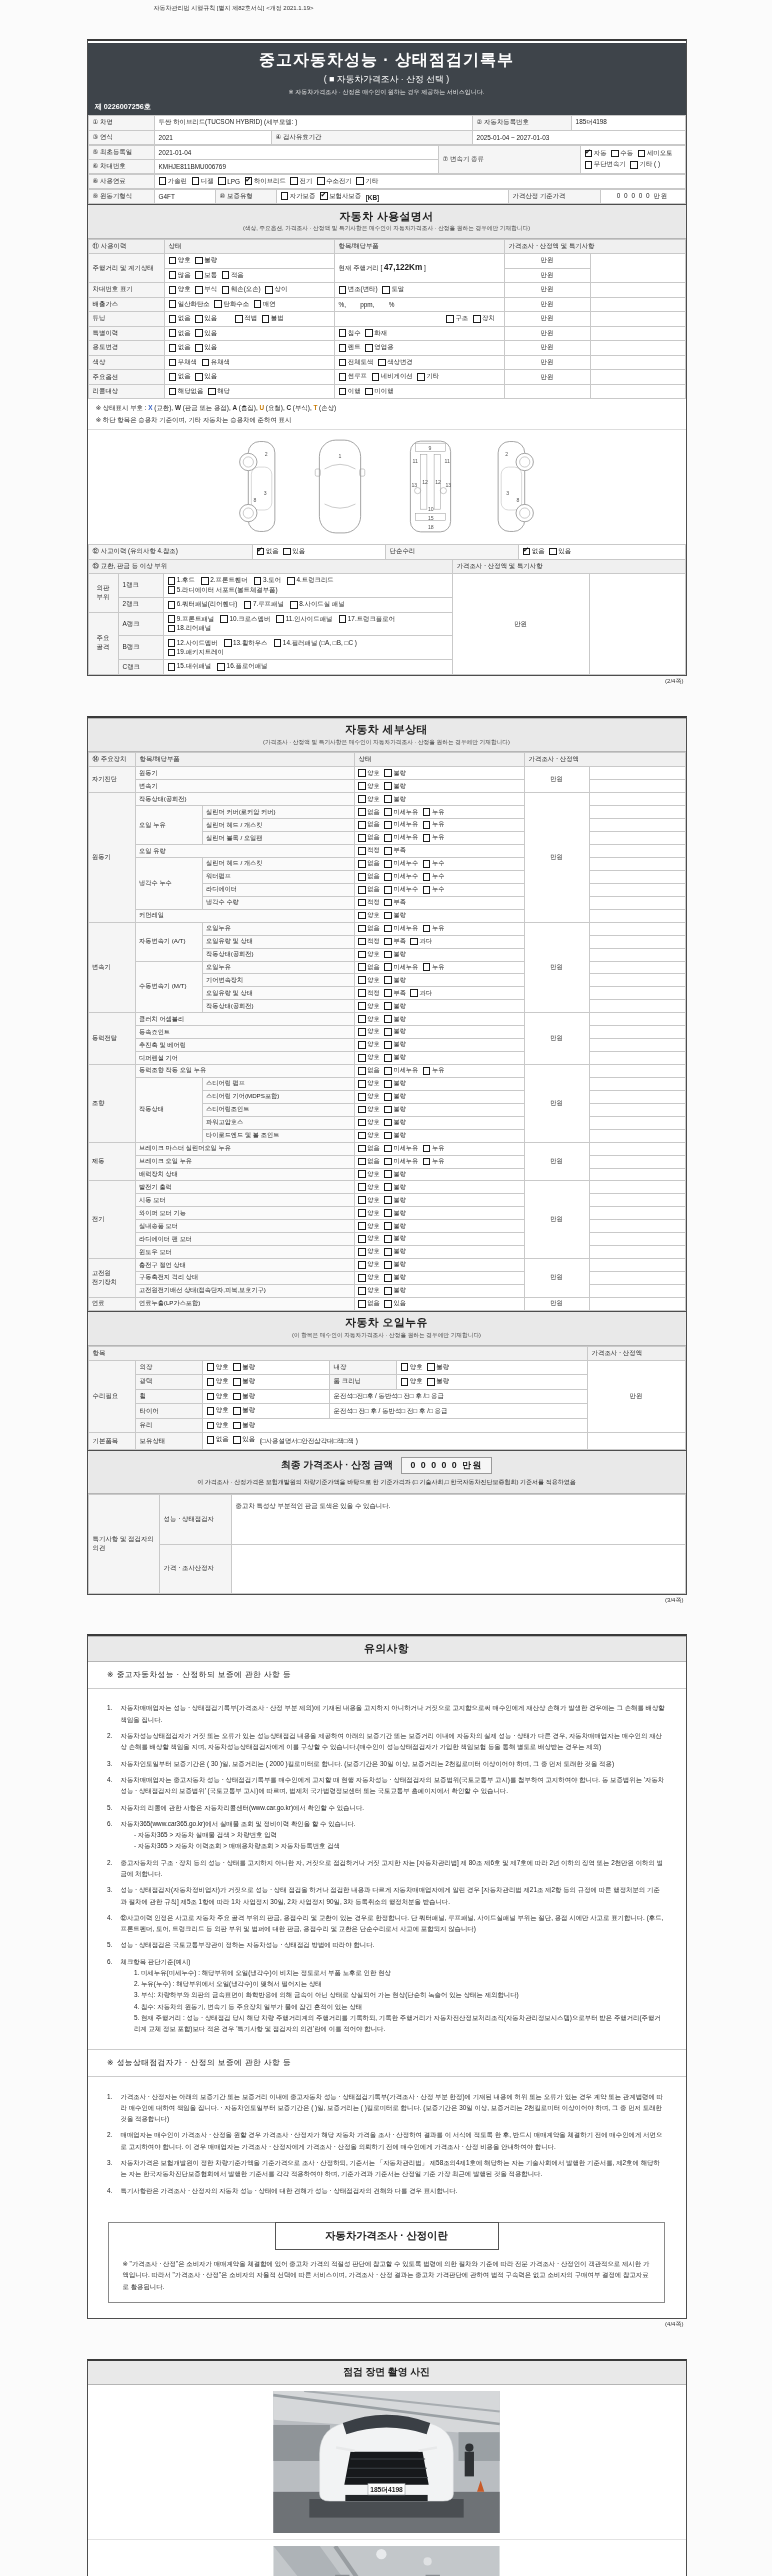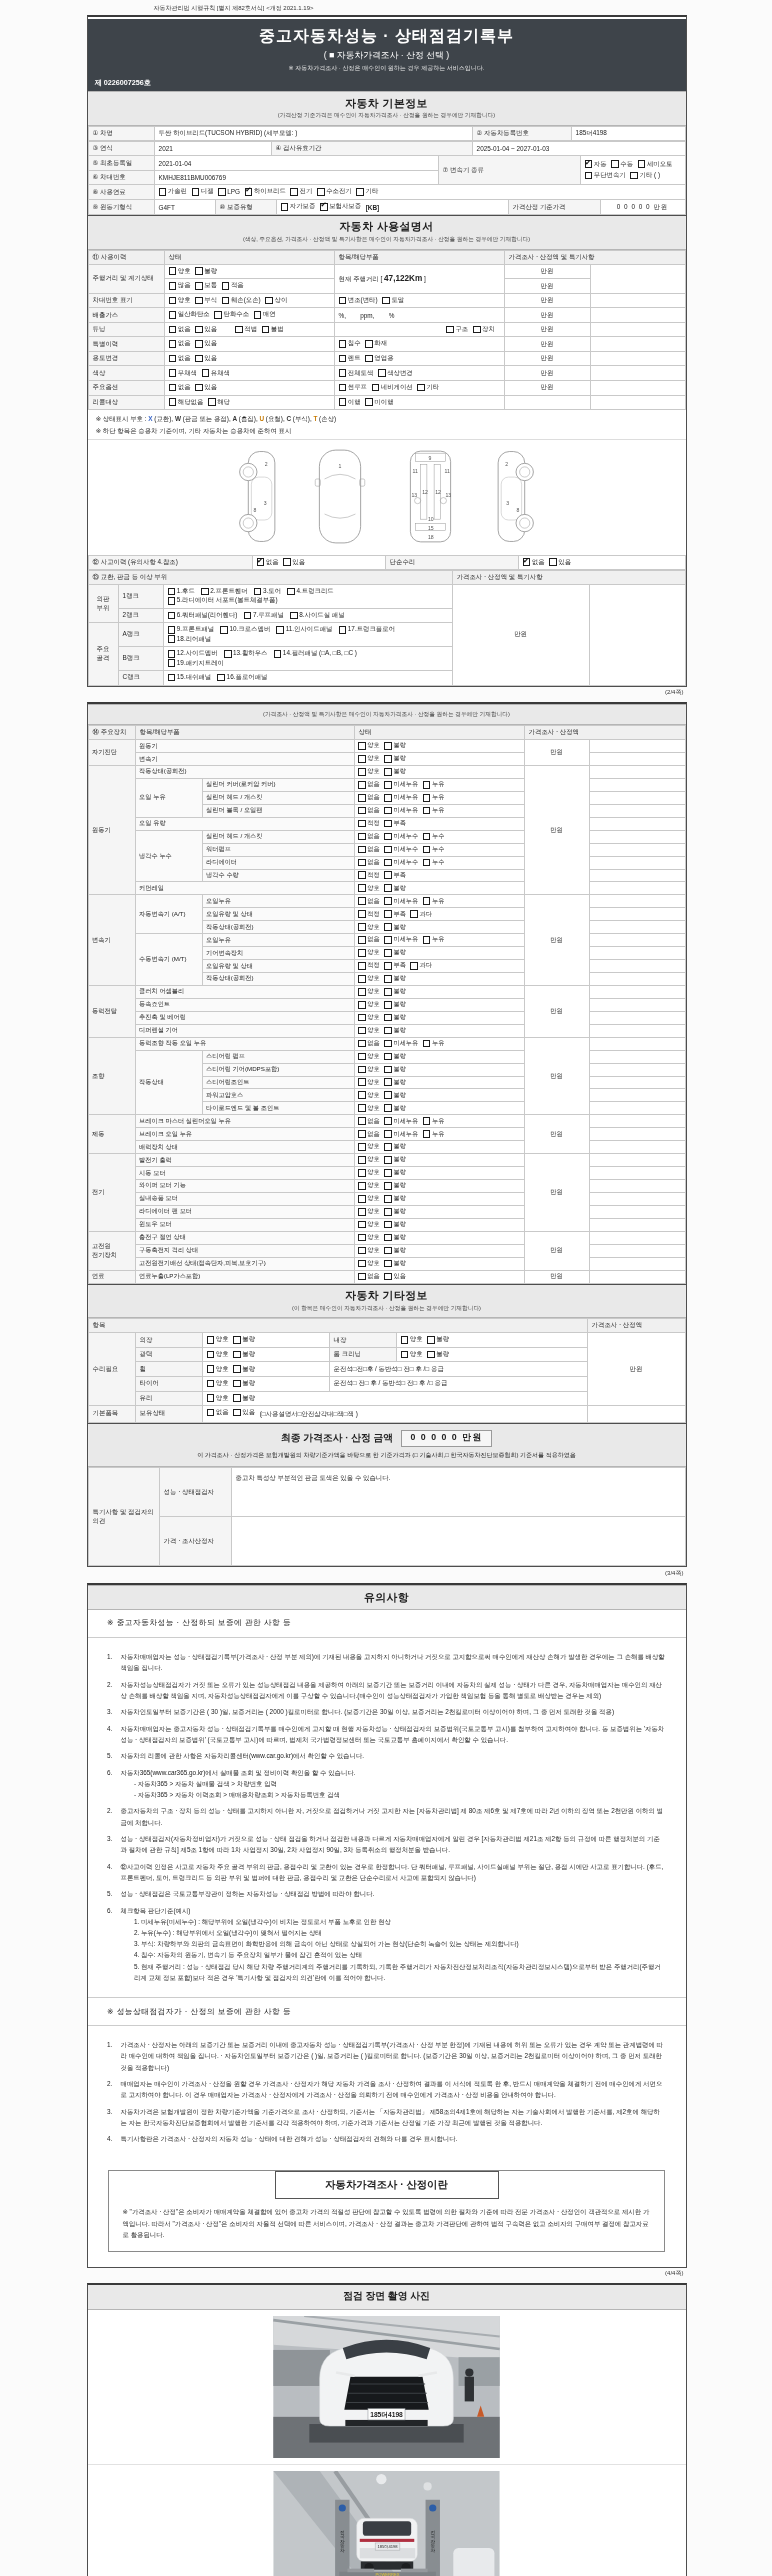--- a/index.html
+++ b/index.html
@@ -1,19 +1,19 @@
 <!DOCTYPE html>
 <html style="font-size:8.2px"><head>
 <meta charset="utf-8">
 <style>
   html,body{margin:0;padding:0;background:#fbfbfb;font-family:"Liberation Sans","DejaVu Sans",sans-serif;color:#222;}
   body{width:773px;}
   .sheet{width:600px;margin:0 auto;padding-top:3.1px;}
   .top-note{font-size:6px;color:#333;padding:1px 0 2.1px 67px;}
-  .page{background:#fff;border:1px solid #4e4e4e;border-top:2.6px solid #3a3a3a;border-bottom-width:1.5px;}
+  .page{background:#fff;border:1px solid #4e4e4e;border-top:2.6px solid #3a3a3a;border-bottom-width:1.5px;margin-top:24px;}
   .marker{text-align:right;font-size:6px;color:#333;padding:1.5px 3.1px 5.2px 0;}
   
   .band{background:#3e444a;color:#fff;padding:7.2px 0 0 0;margin-top:1.5px;}
   .band .t1{text-align:center;font-size:16px;font-weight:bold;letter-spacing:1px;}
   .band .t2{text-align:center;font-size:8.8px;margin-top:3.1px;}
   .band .t3{text-align:center;font-size:6px;color:#e8e8e8;margin-top:2.1px;}
   .band .docno{font-size:7.2px;font-weight:bold;padding:5.2px 0 3.1px 7.2px;}
   
   .sec-h{background:#e9e9e9;border-top:0.5px solid #b5b5b5;border-bottom:0.5px solid #b5b5b5;text-align:center;padding:4.6px 2.1px;}
   .sec-h .sh1{font-size:10.8px;font-weight:bold;letter-spacing:0.5px;}
@@ -72,24 +72,20 @@
   <div class="top-note">자동차관리법 시행규칙 [별지 제82호서식] &lt;개정 2021.1.19&gt;</div>
 
   <div class="page">
     <div class="band">
       <div class="t1">중고자동차성능 · 상태점검기록부</div>
       <div class="t2">( ■ 자동차가격조사 · 산정 선택 )</div>
       <div class="t3">※ 자동차가격조사 · 산정은 매수인이 원하는 경우 제공하는 서비스입니다.</div>
       <div class="docno">제 0226007256호</div>
     </div>
 
-    <div class="sec-h">
-      <div class="sh1">자동차 기본정보</div>
-      <div class="sh2">(가격산정 기준가격은 매수인이 자동차가격조사 · 산정을 원하는 경우에만 기재합니다)</div>
-    </div>
 
     <table>
       <colgroup>
           <col style="width:66px">
           <col style="width:318px">
           <col style="width:99px">
           <col>
         </colgroup>
       <tbody>
           <tr>
@@ -568,20 +564,21 @@
               <div><span class="pi"><i class="bx"></i>15.대쉬패널</span><span class="pi"><i class="bx"></i>16.플로어패널</span></div>
             </td>
           </tr>
         </tbody>
     </table>
   </div>
   <div class="marker">(2/4쪽)</div>
 
   <div class="page">
     <div class="sec-h">
+      <div class="sh1">자동차 세부상태</div>
       <div class="sh2">(가격조사 · 산정액 및 특기사항은 매수인이 자동차가격조사 · 산정을 원하는 경우에만 기재합니다)</div>
     </div>
     <table class="detail">
       <colgroup>
           <col style="width:47px">
           <col style="width:67px">
           <col style="width:152px">
           <col style="width:170px">
           <col style="width:65px">
           <col>
@@ -1116,21 +1113,21 @@
                 <i class="bx"></i>
                 <span class="cl">있음</span>
               </span></td>
             <td class="pr" rowspan="1">만원</td>
             <td class="tl"></td>
           </tr>
         </tbody>
     </table>
 
     <div class="sec-h" style="border-top:1px solid #4e4e4e">
-      <div class="sh1">자동차 기타정보</div>
+      <div class="sh1">자동차 오일누유</div>
       <div class="sh2">(이 항목은 매수인이 자동차가격조사 · 산정을 원하는 경우에만 기재합니다)</div>
     </div>
     <table>
       <colgroup>
           <col style="width:47px">
           <col style="width:67px">
           <col style="width:127px">
           <col style="width:67px">
           <col style="width:191px">
           <col>

